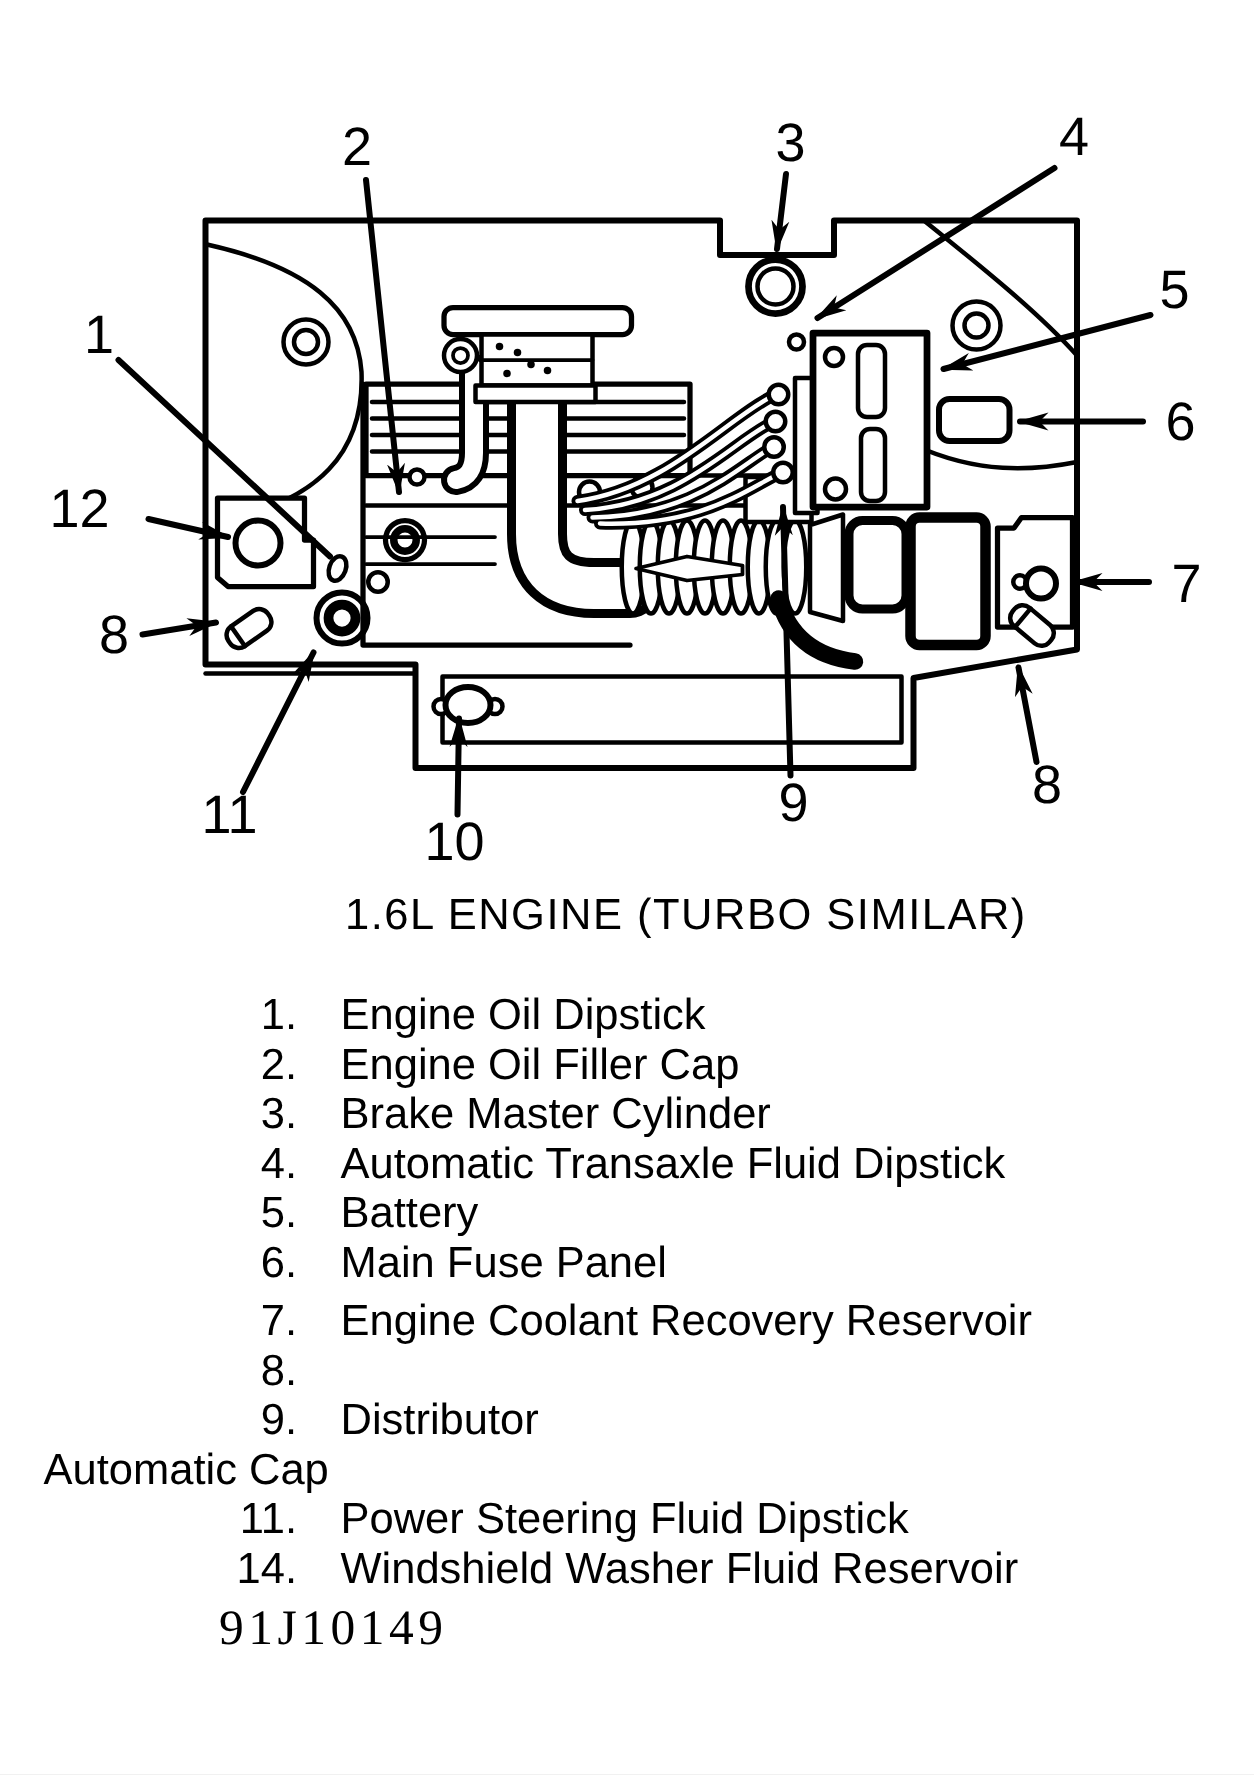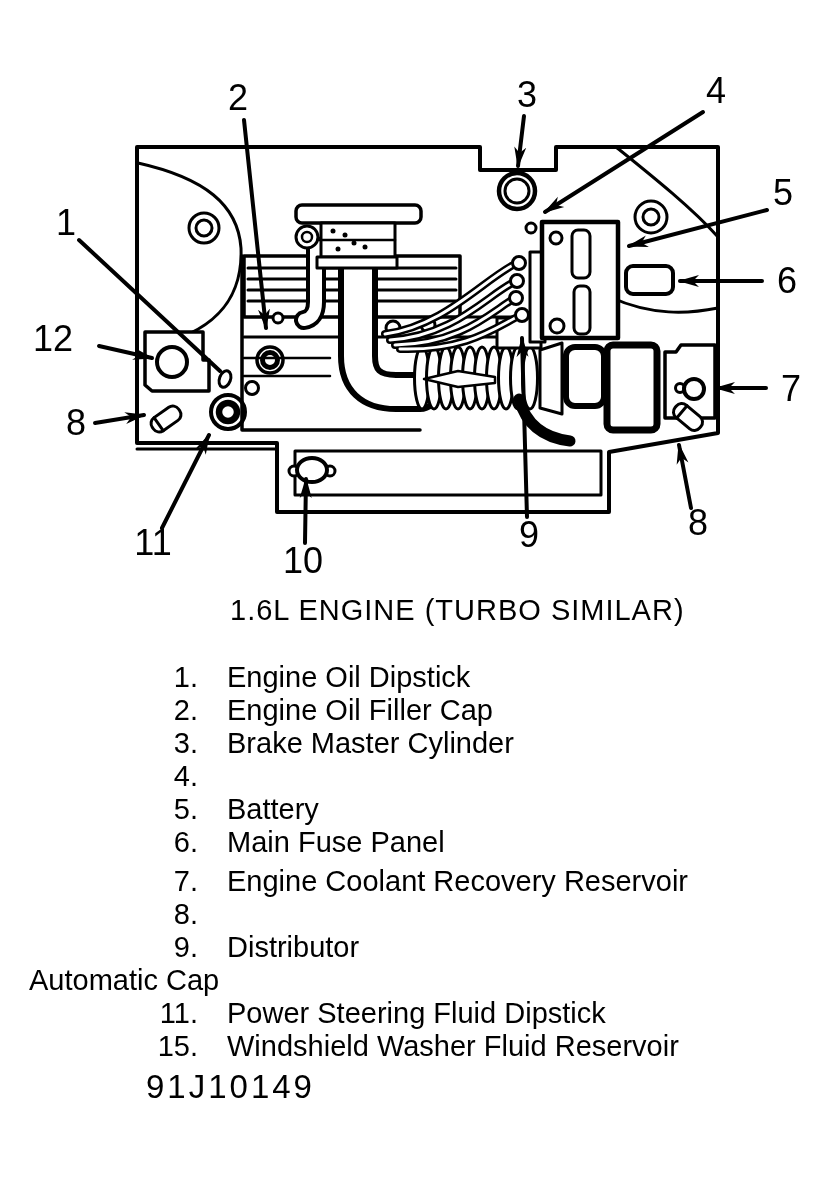--- a/index.html
+++ b/index.html
@@ -18,21 +18,21 @@
     font-family:"Liberation Sans",sans-serif;
     margin-left:40px;
   }
   .legend{position:absolute;left:0;top:661px;width:836px;}
   .legend-row{display:flex;height:33px;line-height:33px;font-size:29px;}
   .legend-row .num{width:198px;text-align:right;flex:none;}
   .legend-row .lbl{margin-left:29px;white-space:nowrap;}
   .legend-gap{height:6px;}
   .figure-code{
     position:absolute;left:146px;top:1068px;
-    font-family:Liberation Sans, sans-serif;font-size:33px;letter-spacing:3px;
+    font-family:Liberation Serif, serif;font-size:33px;letter-spacing:3px;
   }
 </style>
 </head>
 <body>
 
 <div class="page">
 
   <svg class="diagram-svg" width="836" height="620" viewBox="0 0 836 620" stroke-linecap="round" stroke-linejoin="round">
     <defs>
       <marker id="ah" markerUnits="userSpaceOnUse" markerWidth="24" markerHeight="14" refX="19" refY="7" orient="auto">
@@ -223,20 +223,21 @@
     <div class="legend-row">
       <span class="num">2.</span>
       <span class="lbl">Engine Oil Filler Cap</span>
     </div>
     <div class="legend-row">
       <span class="num">3.</span>
       <span class="lbl">Brake Master Cylinder</span>
     </div>
     <div class="legend-row">
       <span class="num">4.</span>
+      <span class="lbl">Automatic Transaxle Fluid Dipstick</span>
     </div>
     <div class="legend-row">
       <span class="num">5.</span>
       <span class="lbl">Battery</span>
     </div>
     <div class="legend-row">
       <span class="num">6.</span>
       <span class="lbl">Main Fuse Panel</span>
     </div>
     <div class="legend-gap"></div>
@@ -252,20 +253,20 @@
       <span class="lbl">Distributor</span>
     </div>
     <div class="legend-row">
       <span class="lbl">Automatic Cap</span>
     </div>
     <div class="legend-row">
       <span class="num">11.</span>
       <span class="lbl">Power Steering Fluid Dipstick</span>
     </div>
     <div class="legend-row">
-      <span class="num">15.</span>
+      <span class="num">14.</span>
       <span class="lbl">Windshield Washer Fluid Reservoir</span>
     </div>
   </div>
 
   <div class="figure-code">91J10149</div>
 
 </div>
 
 </body></html>

